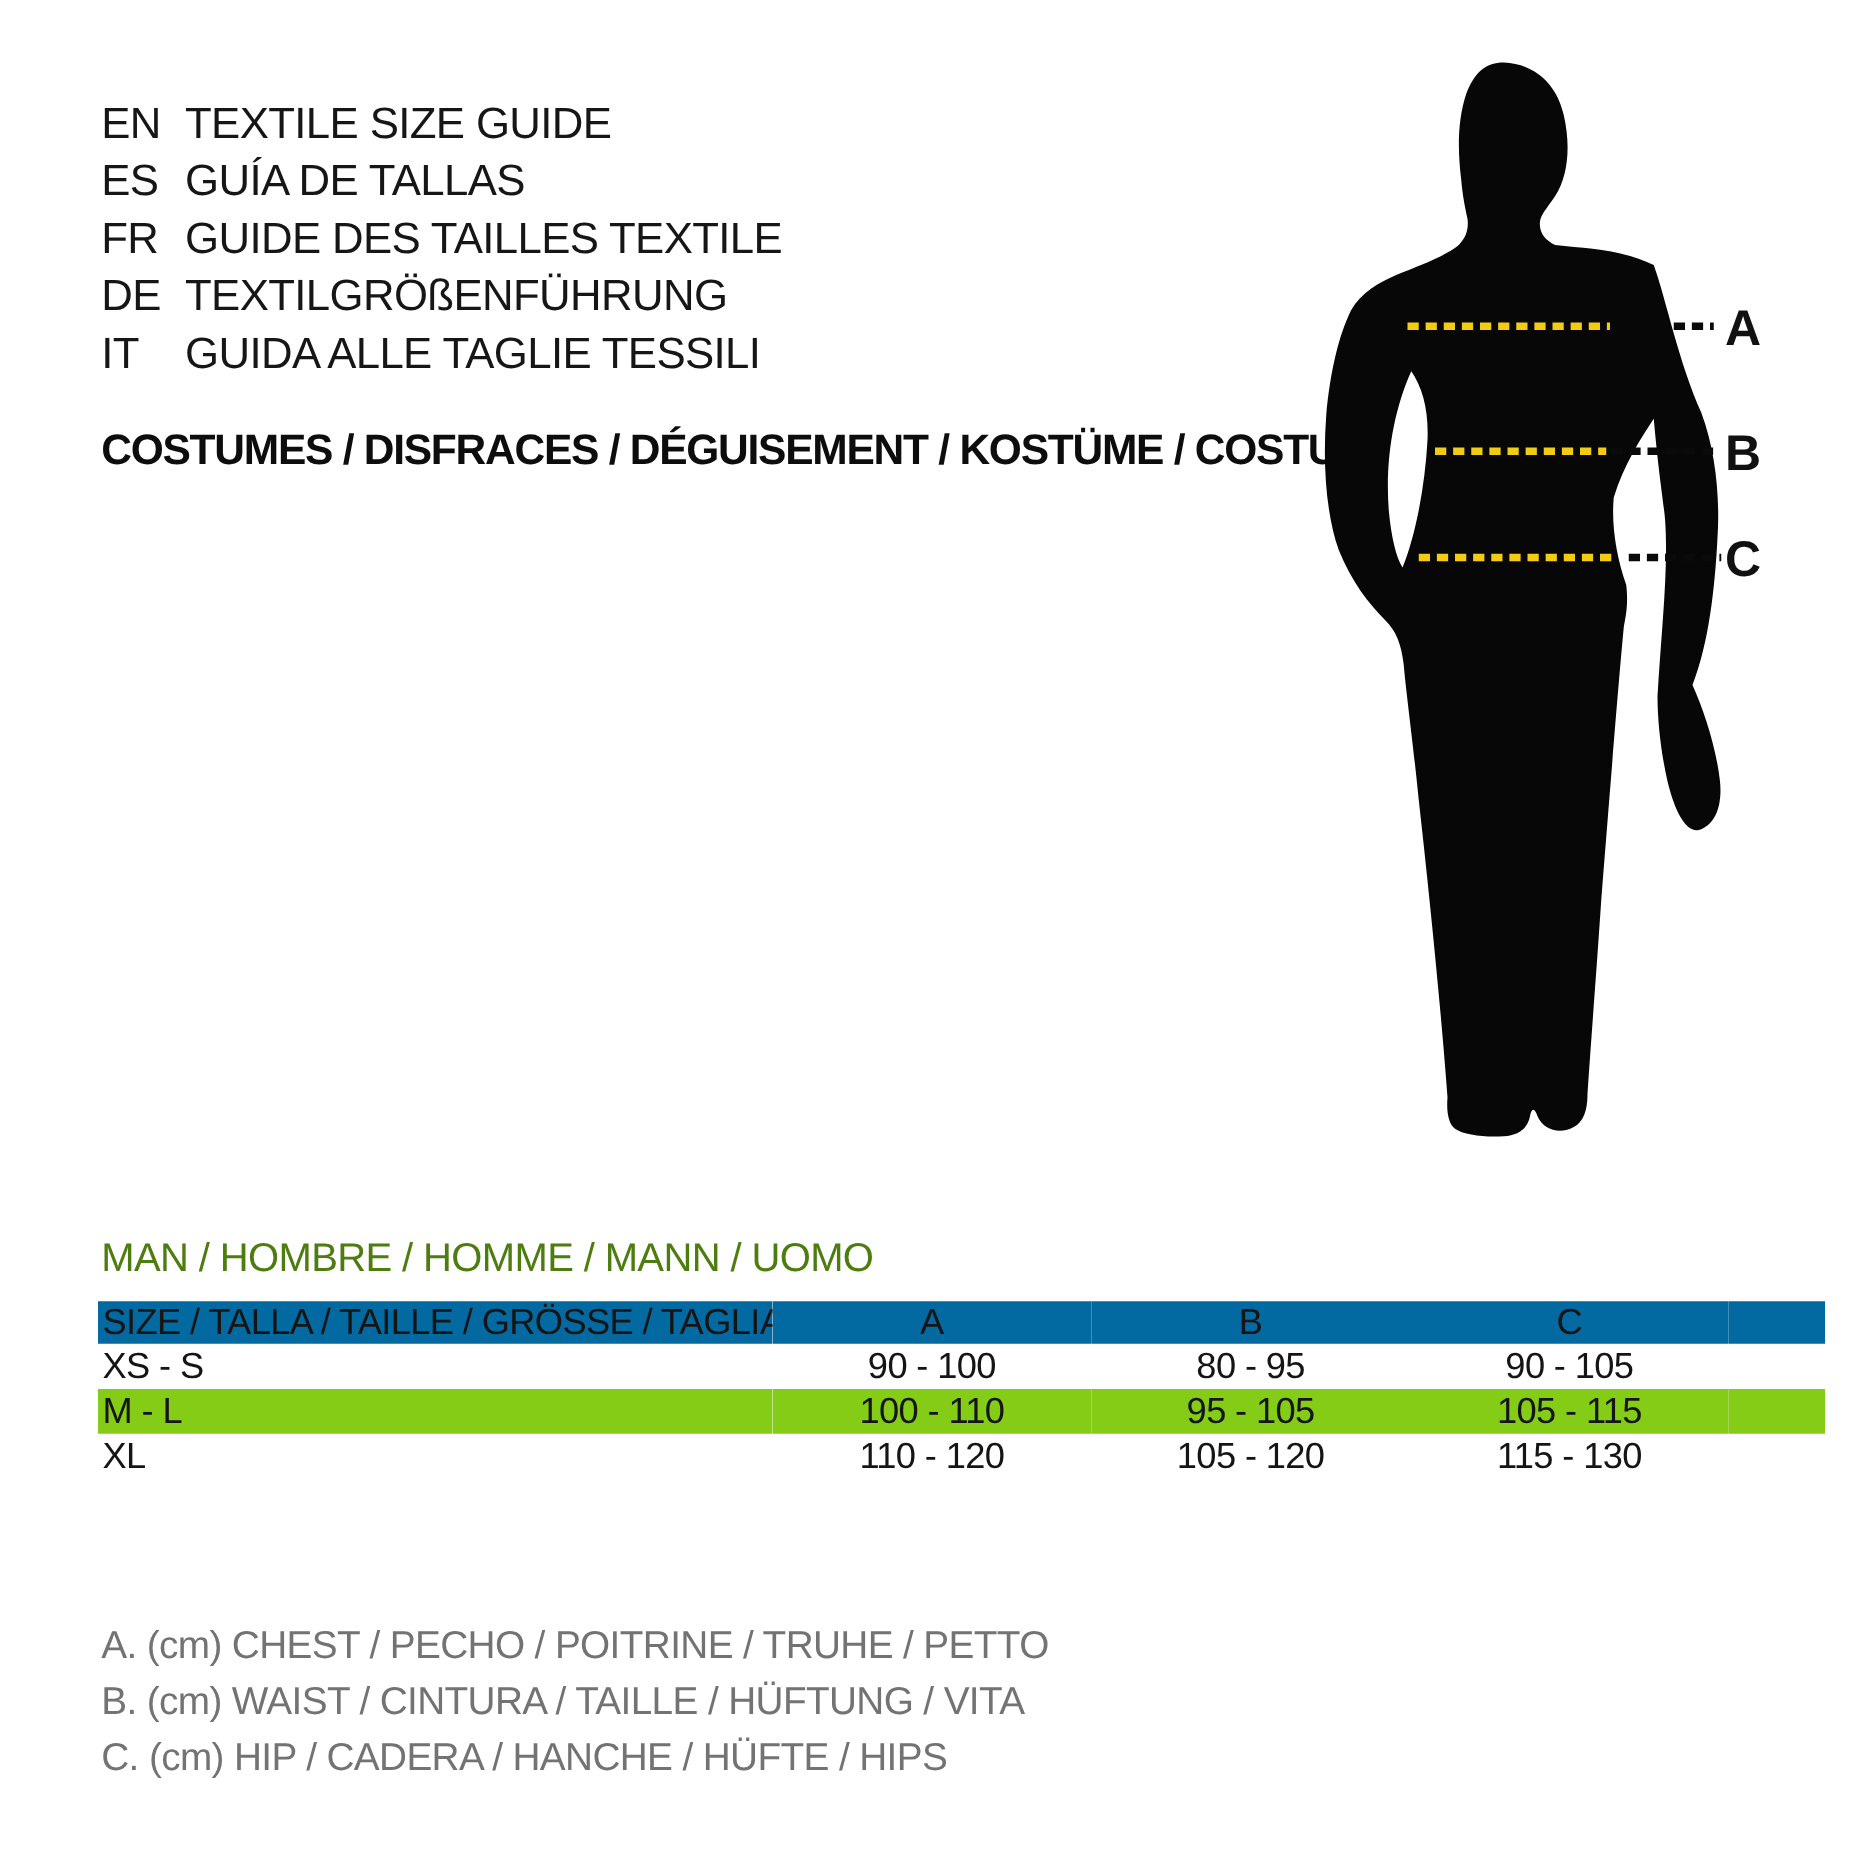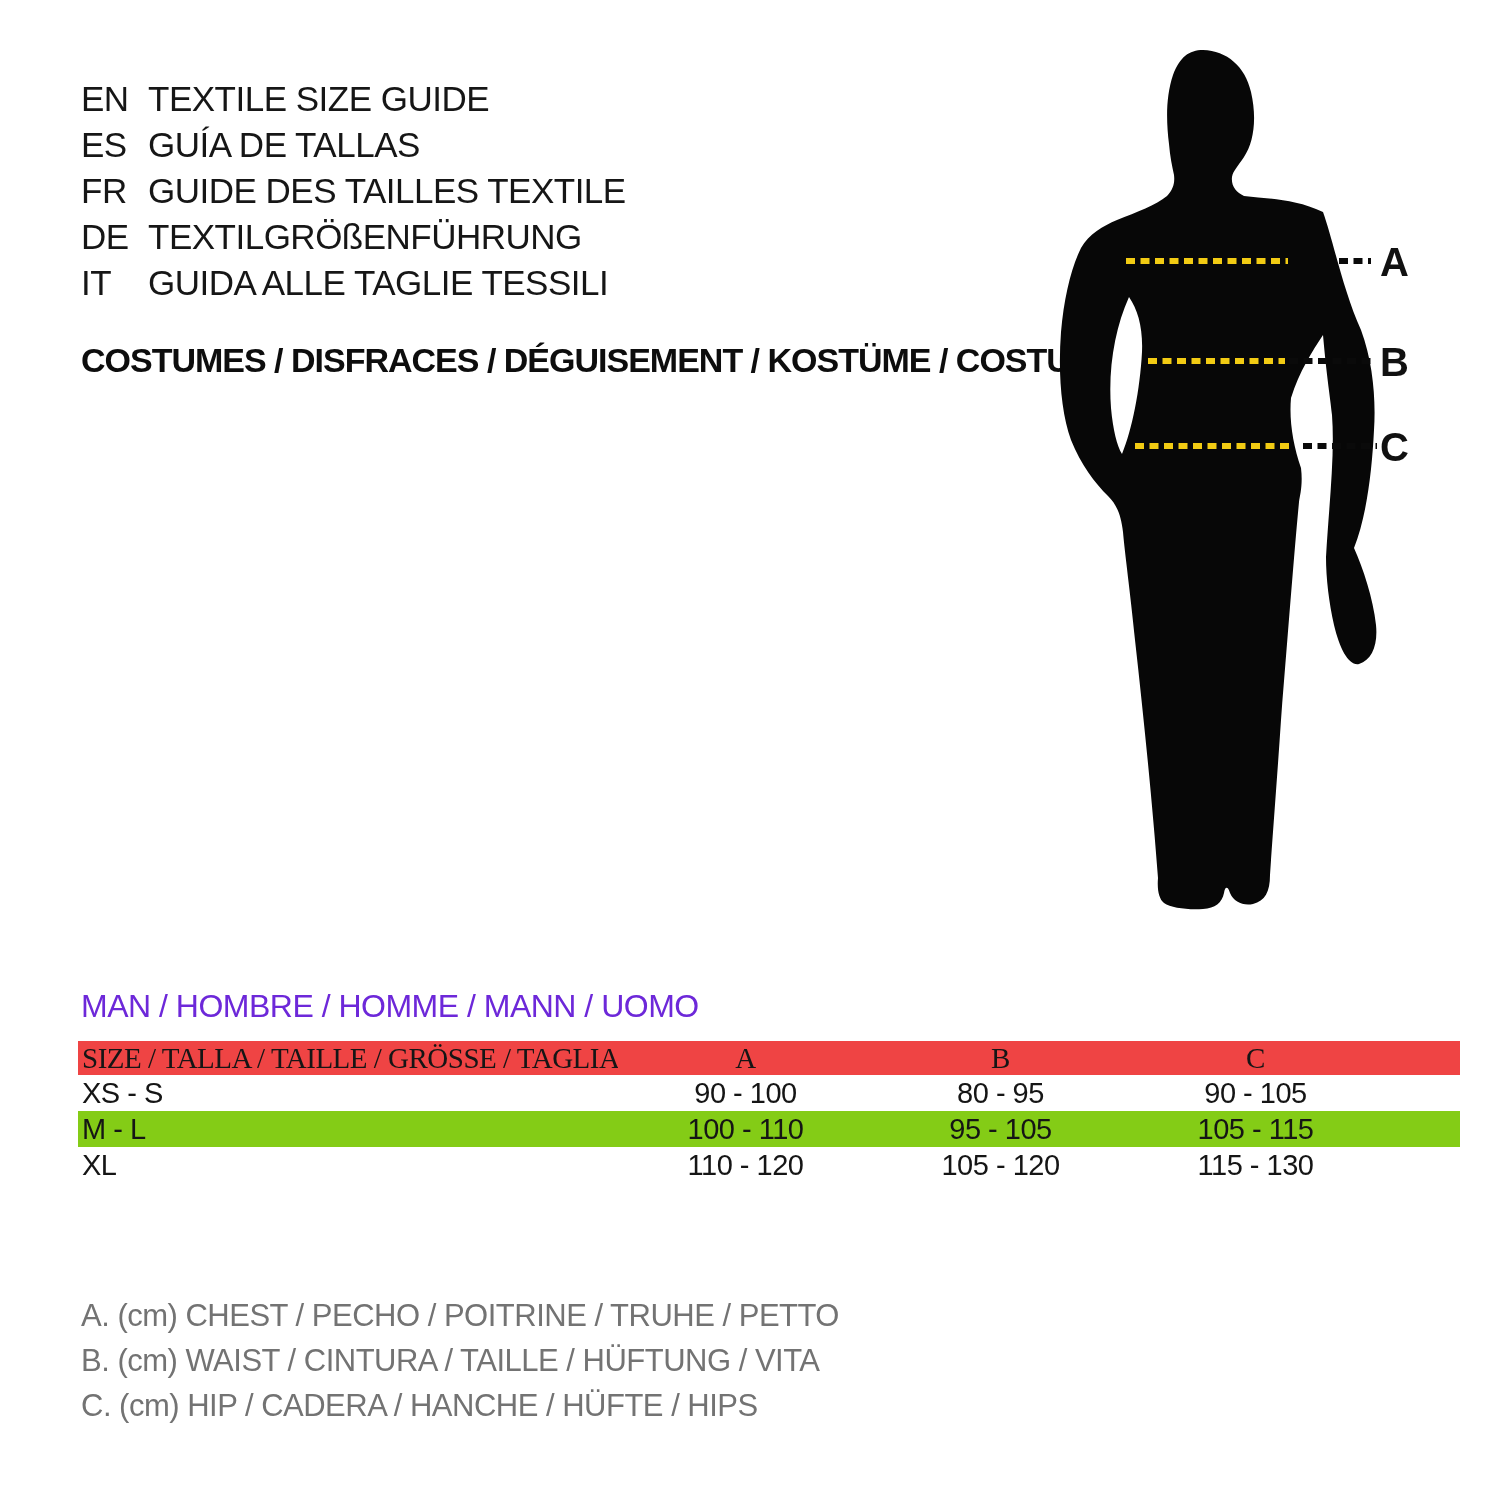--- a/index.html
+++ b/index.html
@@ -12,27 +12,27 @@
   .lang-row{display:flex;font-size:35px;line-height:46px;letter-spacing:-0.5px;color:#161616;}
   .lang-code{width:67px;flex:0 0 67px;}
 
   
   .costumes{left:58px;top:341px;font-size:34px;font-weight:bold;letter-spacing:-1px;color:#0d0d0d;white-space:nowrap;}
 
   
   .figure{left:1000px;top:40px;width:400px;height:900px;}
 
   
-  .man-heading{left:58px;top:988px;font-size:32px;letter-spacing:-0.5px;color:#6d28d9;white-space:nowrap;}
+  .man-heading{left:58px;top:988px;font-size:32px;letter-spacing:-0.5px;color:#4d7c0f;white-space:nowrap;}
 
   
   .size-table{left:55px;top:1041px;width:1382px;border-collapse:collapse;table-layout:fixed;
               font-size:29px;letter-spacing:-0.5px;color:#151515;}
   .size-table td{padding:0;overflow:hidden;white-space:nowrap;}
-  .size-table .hdr td{background:#ef4444;height:34px;line-height:34px;font-family:Liberation Serif, serif;}
+  .size-table .hdr td{background:#0369a1;height:34px;line-height:34px;}
   .size-table .r td{height:36px;line-height:36px;}
   .size-table .stripe td{background:#84cc16;}
   .size-table .c-size{text-align:left;padding-left:4px;}
   .size-table .c-val{text-align:center;}
 
   
   .legend{left:58px;top:1293px;}
   .legend-line{font-size:31px;line-height:45px;letter-spacing:-0.5px;color:#737373;white-space:nowrap;}
 </style>
 </head>

